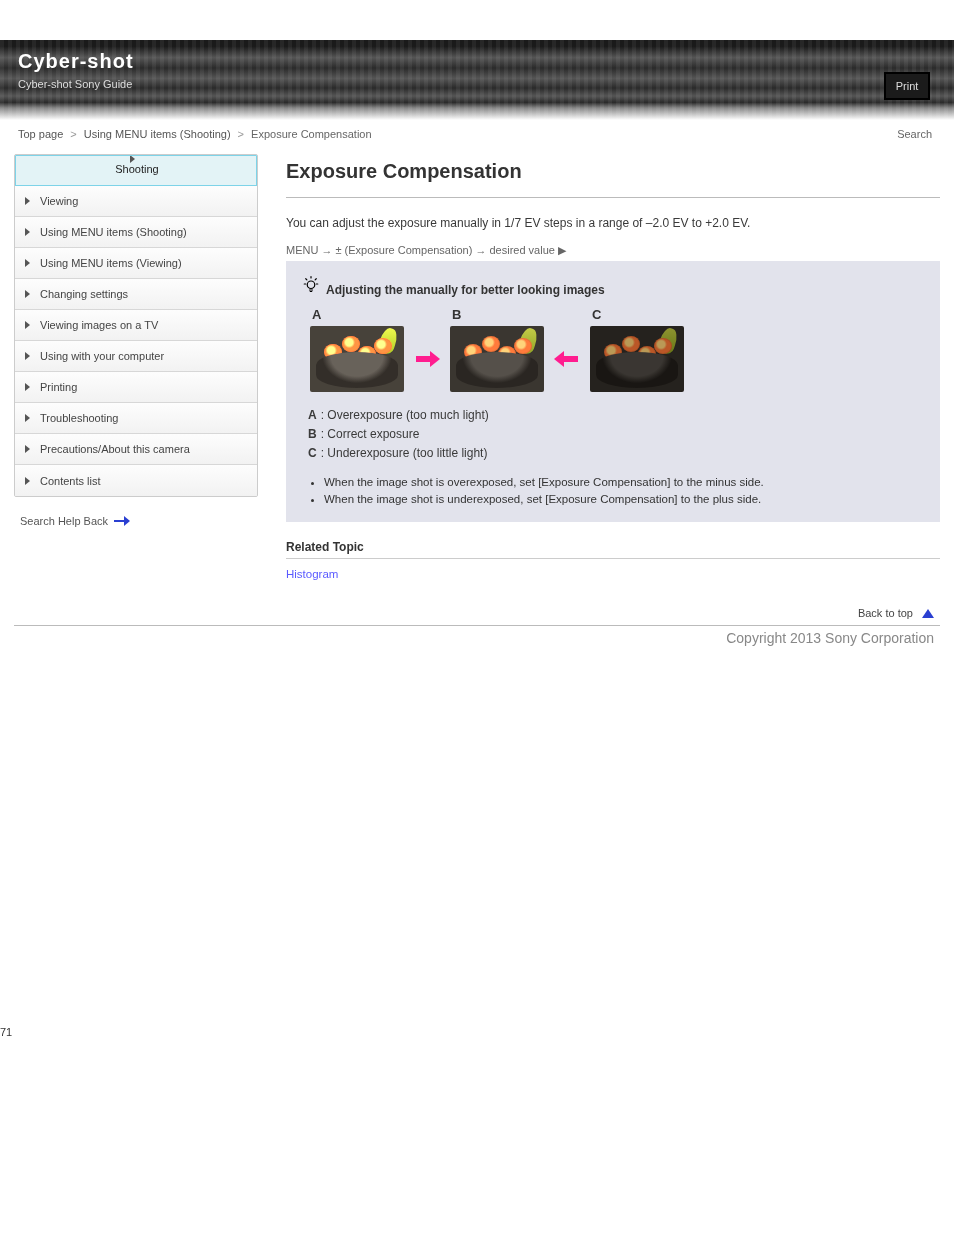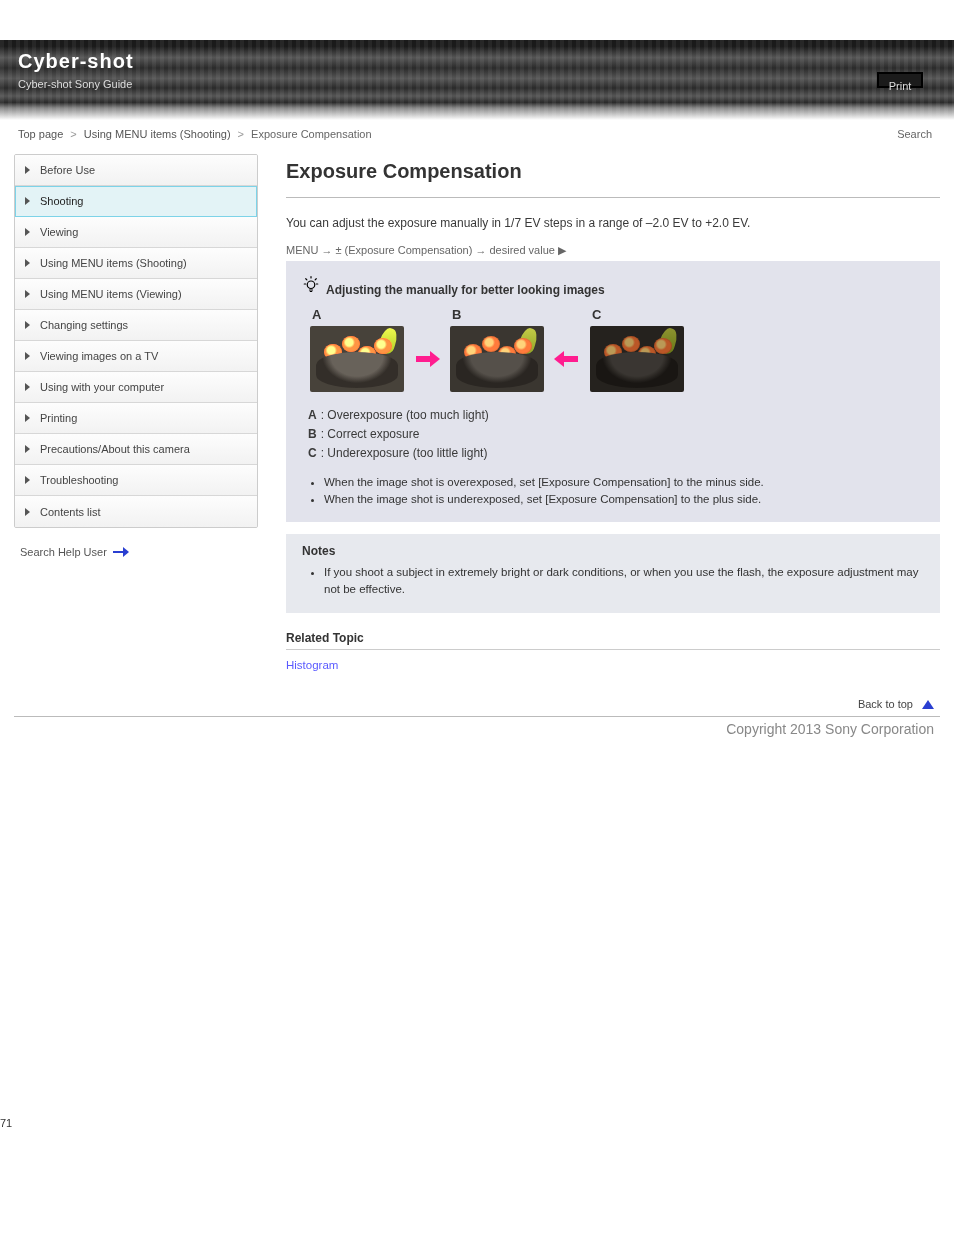--- a/index.html
+++ b/index.html
@@ -27,22 +27,22 @@
   .header-brand {
     position: absolute; left: 18px; top: 10px;
     color: #fff; font-size: 20px; letter-spacing: 1px; font-weight: 600;
     font-family: "Segoe UI", Arial, sans-serif;
   }
   .header-sub {
     position: absolute; left: 18px; top: 38px;
     color: #ddd; font-size: 11px;
   }
   .header-print {
-    position: absolute; right: 31px; top: 32px;
-    width: 46px; height: 16px;
+    position: absolute; right: 24px; top: 32px;
+    width: 46px; height: 28px;
     border: 2px solid #000; background: #1b1b1b;
     color: #ddd; font-size: 11px; text-align: center; line-height: 24px;
     cursor: pointer;
   }
 
   .top-links {
     padding: 8px 22px 6px 18px;
     font-size: 11px; color: #666;
   }
   .top-links a { color: #555; text-decoration: none; }
@@ -69,20 +69,21 @@
     font-size: 11px; color: #444;
     cursor: pointer;
     background: linear-gradient(to bottom, #fdfdfd, #f2f2f2);
   }
   .nav-item:last-child { border-bottom: none; }
   .nav-item.selected {
     background: #e3f3f6;
     outline: 1px solid #7dd3e8;
     outline-offset: -1px;
     color: #222;
+    flex-direction: column;
   }
   .nav-arrow {
     display: inline-block; width: 0; height: 0;
     border-top: 4px solid transparent;
     border-bottom: 4px solid transparent;
     border-left: 5px solid #555;
     margin-right: 10px;
   }
   .nav-label { flex: 1; }
 
@@ -216,24 +217,20 @@
   <a href="#">Using MENU items (Shooting)</a>
   <span class="sep">&gt;</span>
   <span>Exposure Compensation</span>
   <span class="right">Search</span>
 </div>
 
 <div class="layout">
 
   <aside class="sidebar">
     <nav class="nav">
-      <div class="nav-item">
-        <span class="nav-arrow"></span>
-        <span class="nav-label">Before Use</span>
-      </div>
       <div class="nav-item selected">
         <span class="nav-arrow"></span>
         <span class="nav-label">Shooting</span>
       </div>
       <div class="nav-item">
         <span class="nav-arrow"></span>
         <span class="nav-label">Viewing</span>
       </div>
       <div class="nav-item">
         <span class="nav-arrow"></span>
@@ -254,34 +251,34 @@
       <div class="nav-item">
         <span class="nav-arrow"></span>
         <span class="nav-label">Using with your computer</span>
       </div>
       <div class="nav-item">
         <span class="nav-arrow"></span>
         <span class="nav-label">Printing</span>
       </div>
       <div class="nav-item">
         <span class="nav-arrow"></span>
+        <span class="nav-label">Troubleshooting</span>
+      </div>
+      <div class="nav-item">
+        <span class="nav-arrow"></span>
         <span class="nav-label">Precautions/About this camera</span>
       </div>
       <div class="nav-item">
         <span class="nav-arrow"></span>
-        <span class="nav-label">Troubleshooting</span>
-      </div>
-      <div class="nav-item">
-        <span class="nav-arrow"></span>
         <span class="nav-label">Contents list</span>
       </div>
     </nav>
 
     <div class="search-help">
-      <span>Search Help User</span>
+      <span>Search Help Back</span>
       <span class="right-arrow-icon"></span>
     </div>
   </aside>
 
   <main class="main">
     <h1 class="page-title">Exposure Compensation</h1>
     <div class="hr-thin"></div>
 
     <p class="para">You can adjust the exposure manually in 1/7 EV steps in a range of –2.0 EV to +2.0 EV.</p>
 
@@ -356,26 +353,20 @@
       </div>
 
       <div class="tint-notes">
         <ul>
           <li>When the image shot is overexposed, set [Exposure Compensation] to the minus side.</li>
           <li>When the image shot is underexposed, set [Exposure Compensation] to the plus side.</li>
         </ul>
       </div>
     </div>
 
-    <div class="notes-box">
-      <div class="notes-title">Notes</div>
-      <ul>
-        <li>If you shoot a subject in extremely bright or dark conditions, or when you use the flash, the exposure adjustment may not be effective.</li>
-      </ul>
-    </div>
 
     <div class="related">
       <div class="related-title">Related Topic</div>
       <div class="hr-sub"></div>
       <a href="#">Histogram</a>
     </div>
 
     <div class="backtotop">
       <span>Back to top</span>
       <span class="tri"></span>

